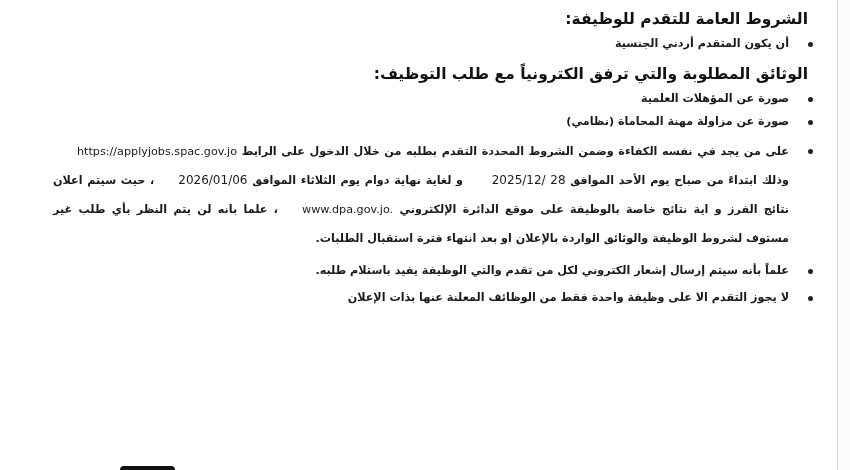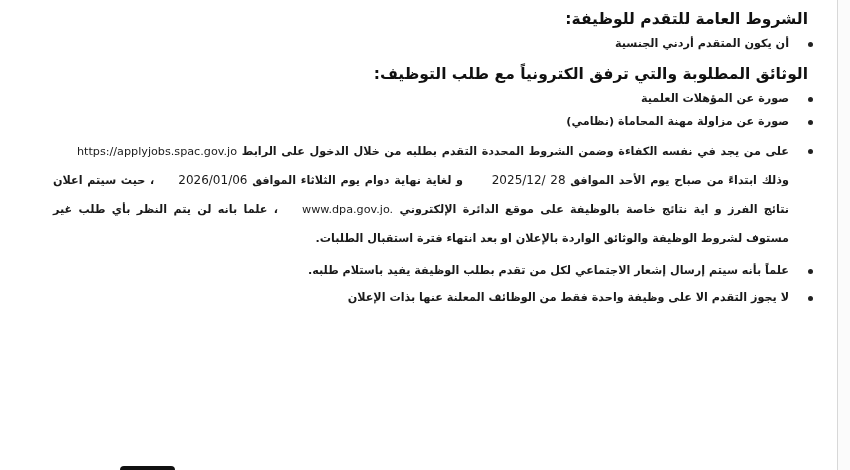--- a/index.html
+++ b/index.html
@@ -69,21 +69,21 @@
       <li>صورة عن مزاولة مهنة المحاماة (نظامي)</li>
       <li class="wide">
         <span>على من يجد في نفسه الكفاءة وضمن الشروط المحددة التقدم بطلبه من خلال الدخول على الرابط</span>
         <span class="ltr">https://applyjobs.spac.gov.jo</span>
         <span>وذلك ابتداءً من صباح يوم الأحد الموافق</span>
         <span class="ltr date">2025/12/ 28</span>
         <span>و لغاية نهاية دوام يوم الثلاثاء الموافق</span>
         <span class="ltr date">2026/01/06</span><span>، حيث سيتم اعلان نتائج الفرز و اية نتائج خاصة بالوظيفة على موقع الدائرة الإلكتروني</span>
         <span class="ltr">www.dpa.gov.jo.</span><span>، علما بانه لن يتم النظر بأي طلب غير مستوف لشروط الوظيفة والوثائق الواردة بالإعلان او بعد انتهاء فترة استقبال الطلبات.</span>
       </li>
-      <li class="tight">علماً بأنه سيتم إرسال إشعار الاجتماعي لكل من تقدم بطلب الوظيفة يفيد باستلام طلبه.</li>
+      <li class="tight">علماً بأنه سيتم إرسال إشعار الكتروني لكل من تقدم والتي الوظيفة يفيد باستلام طلبه.</li>
       <li class="tight">لا يجوز التقدم الا على وظيفة واحدة فقط من الوظائف المعلنة عنها بذات الإعلان</li>
     </ul>
 
   </div>
   <div class="bottom-bar"></div>
 </div>
 <div class="right-border"></div>
 <div class="right-margin"></div>
 
 </body></html>

